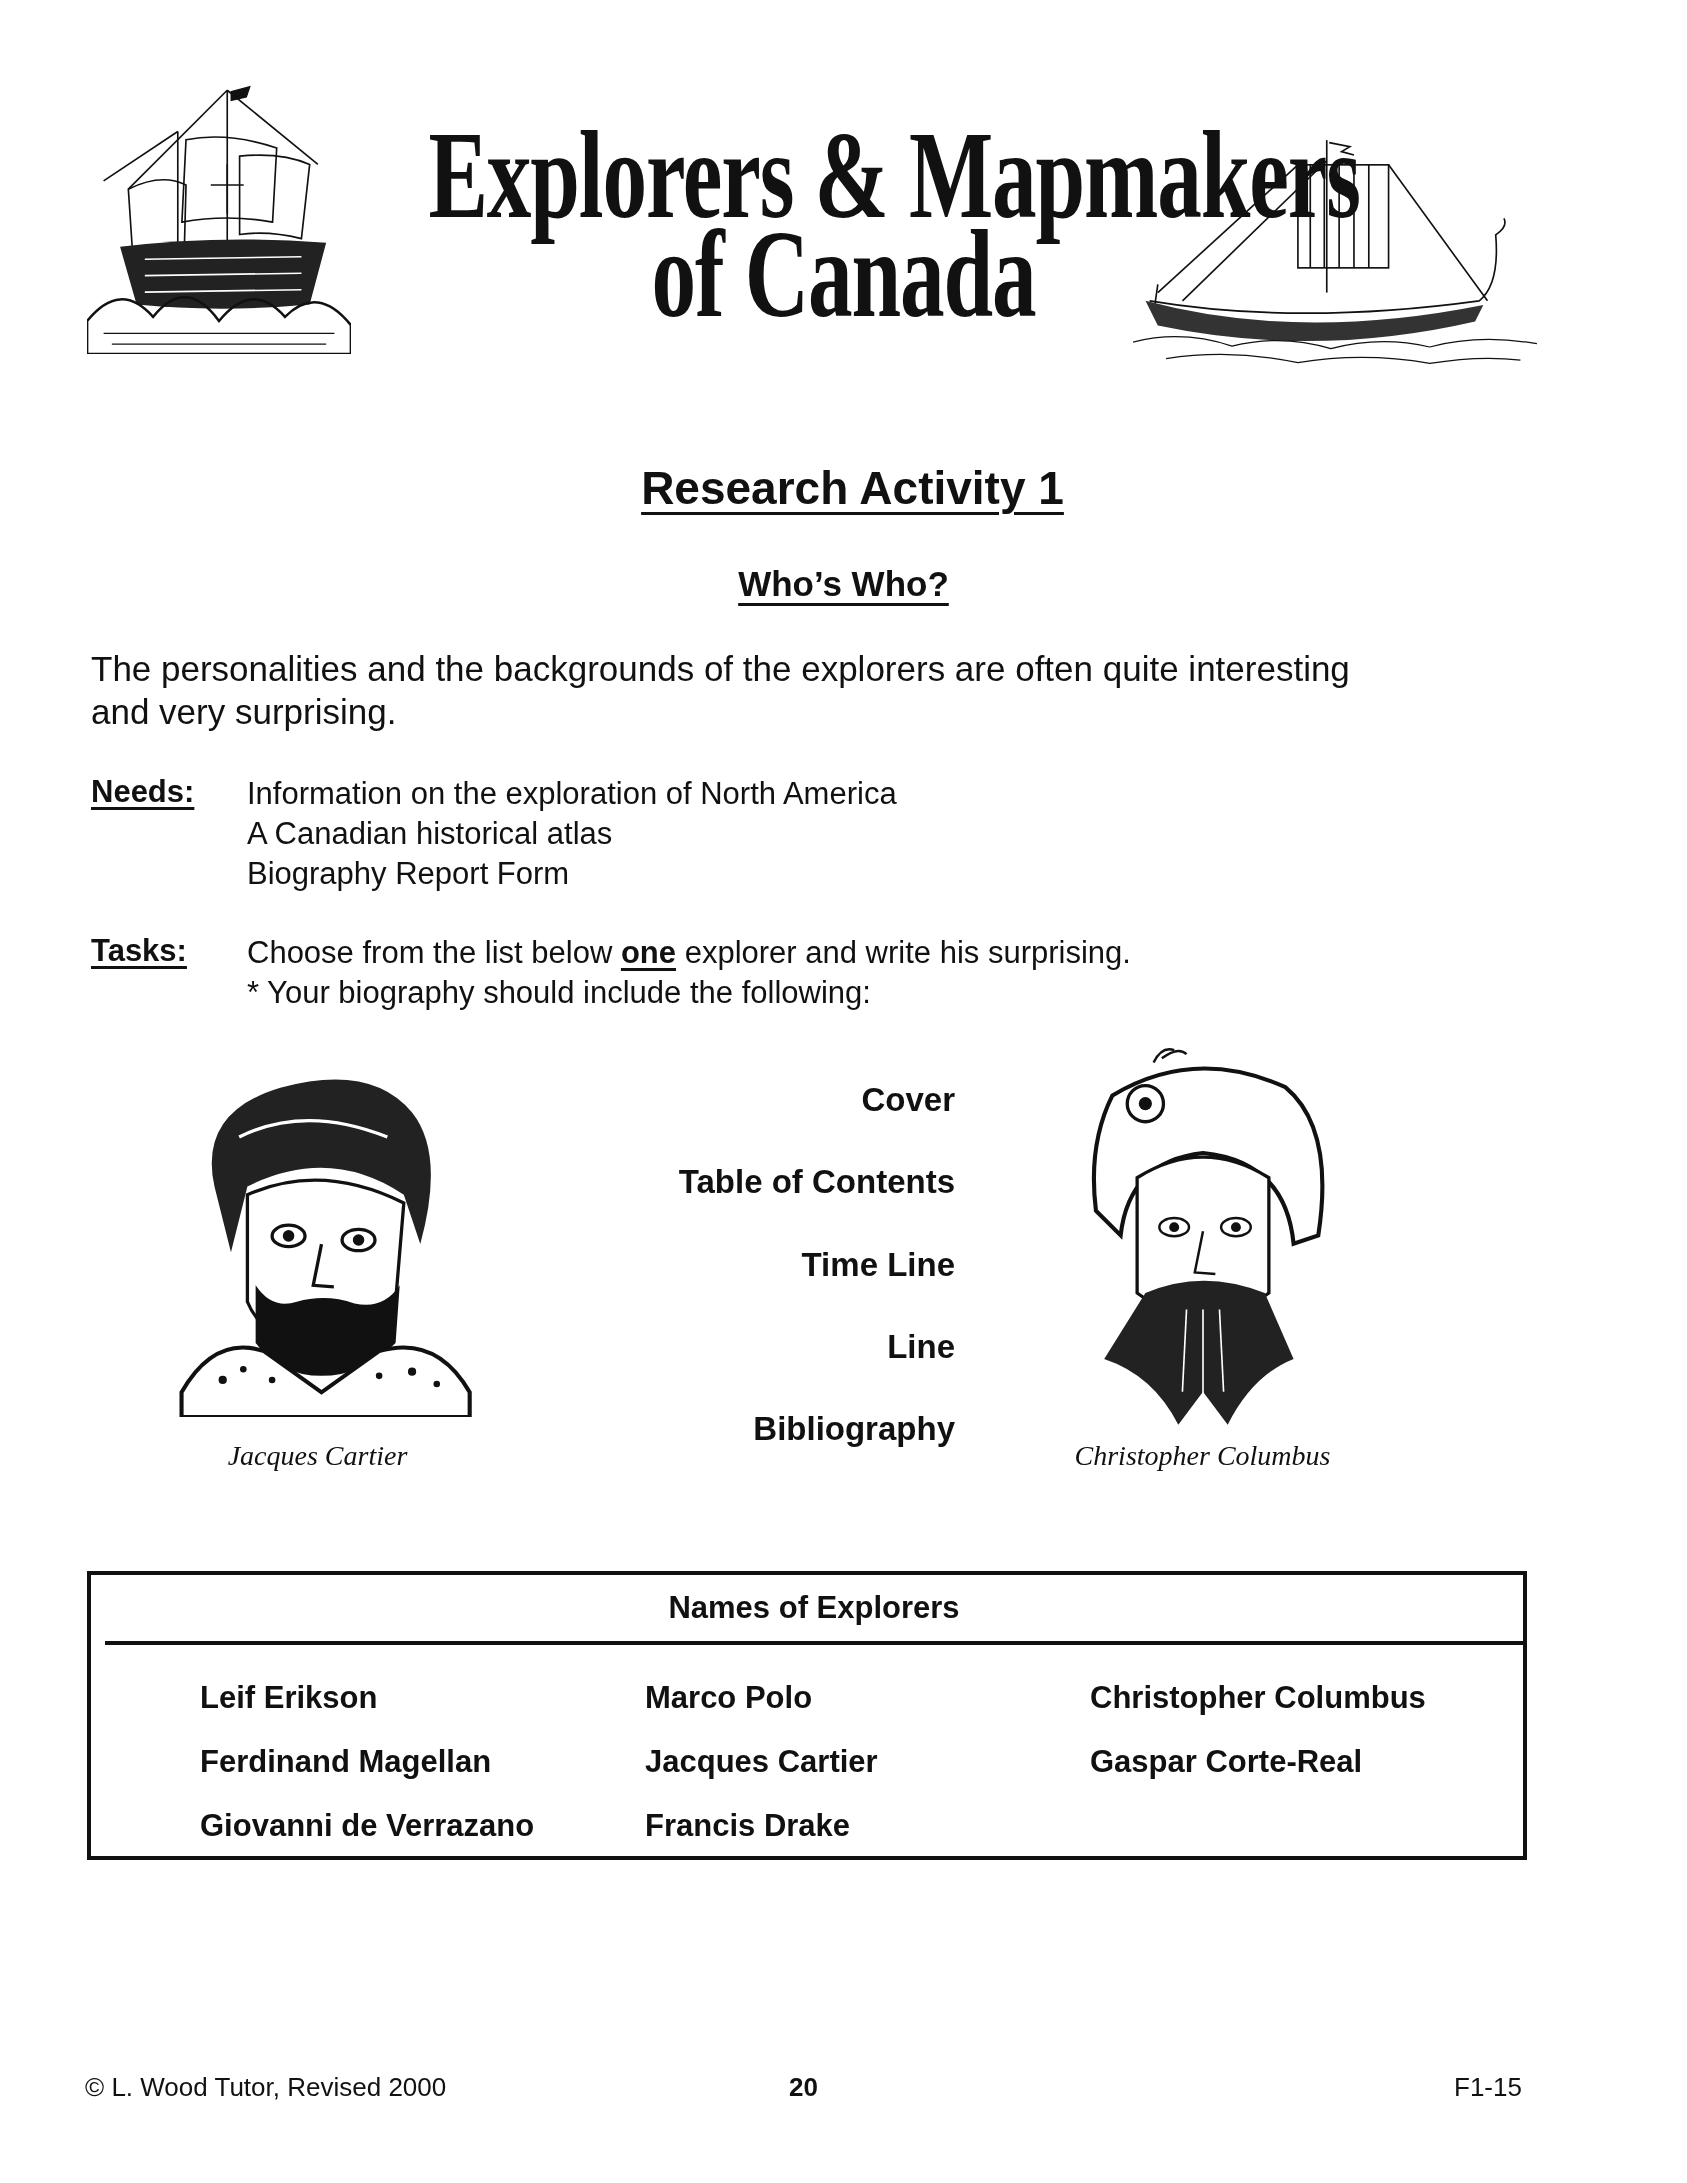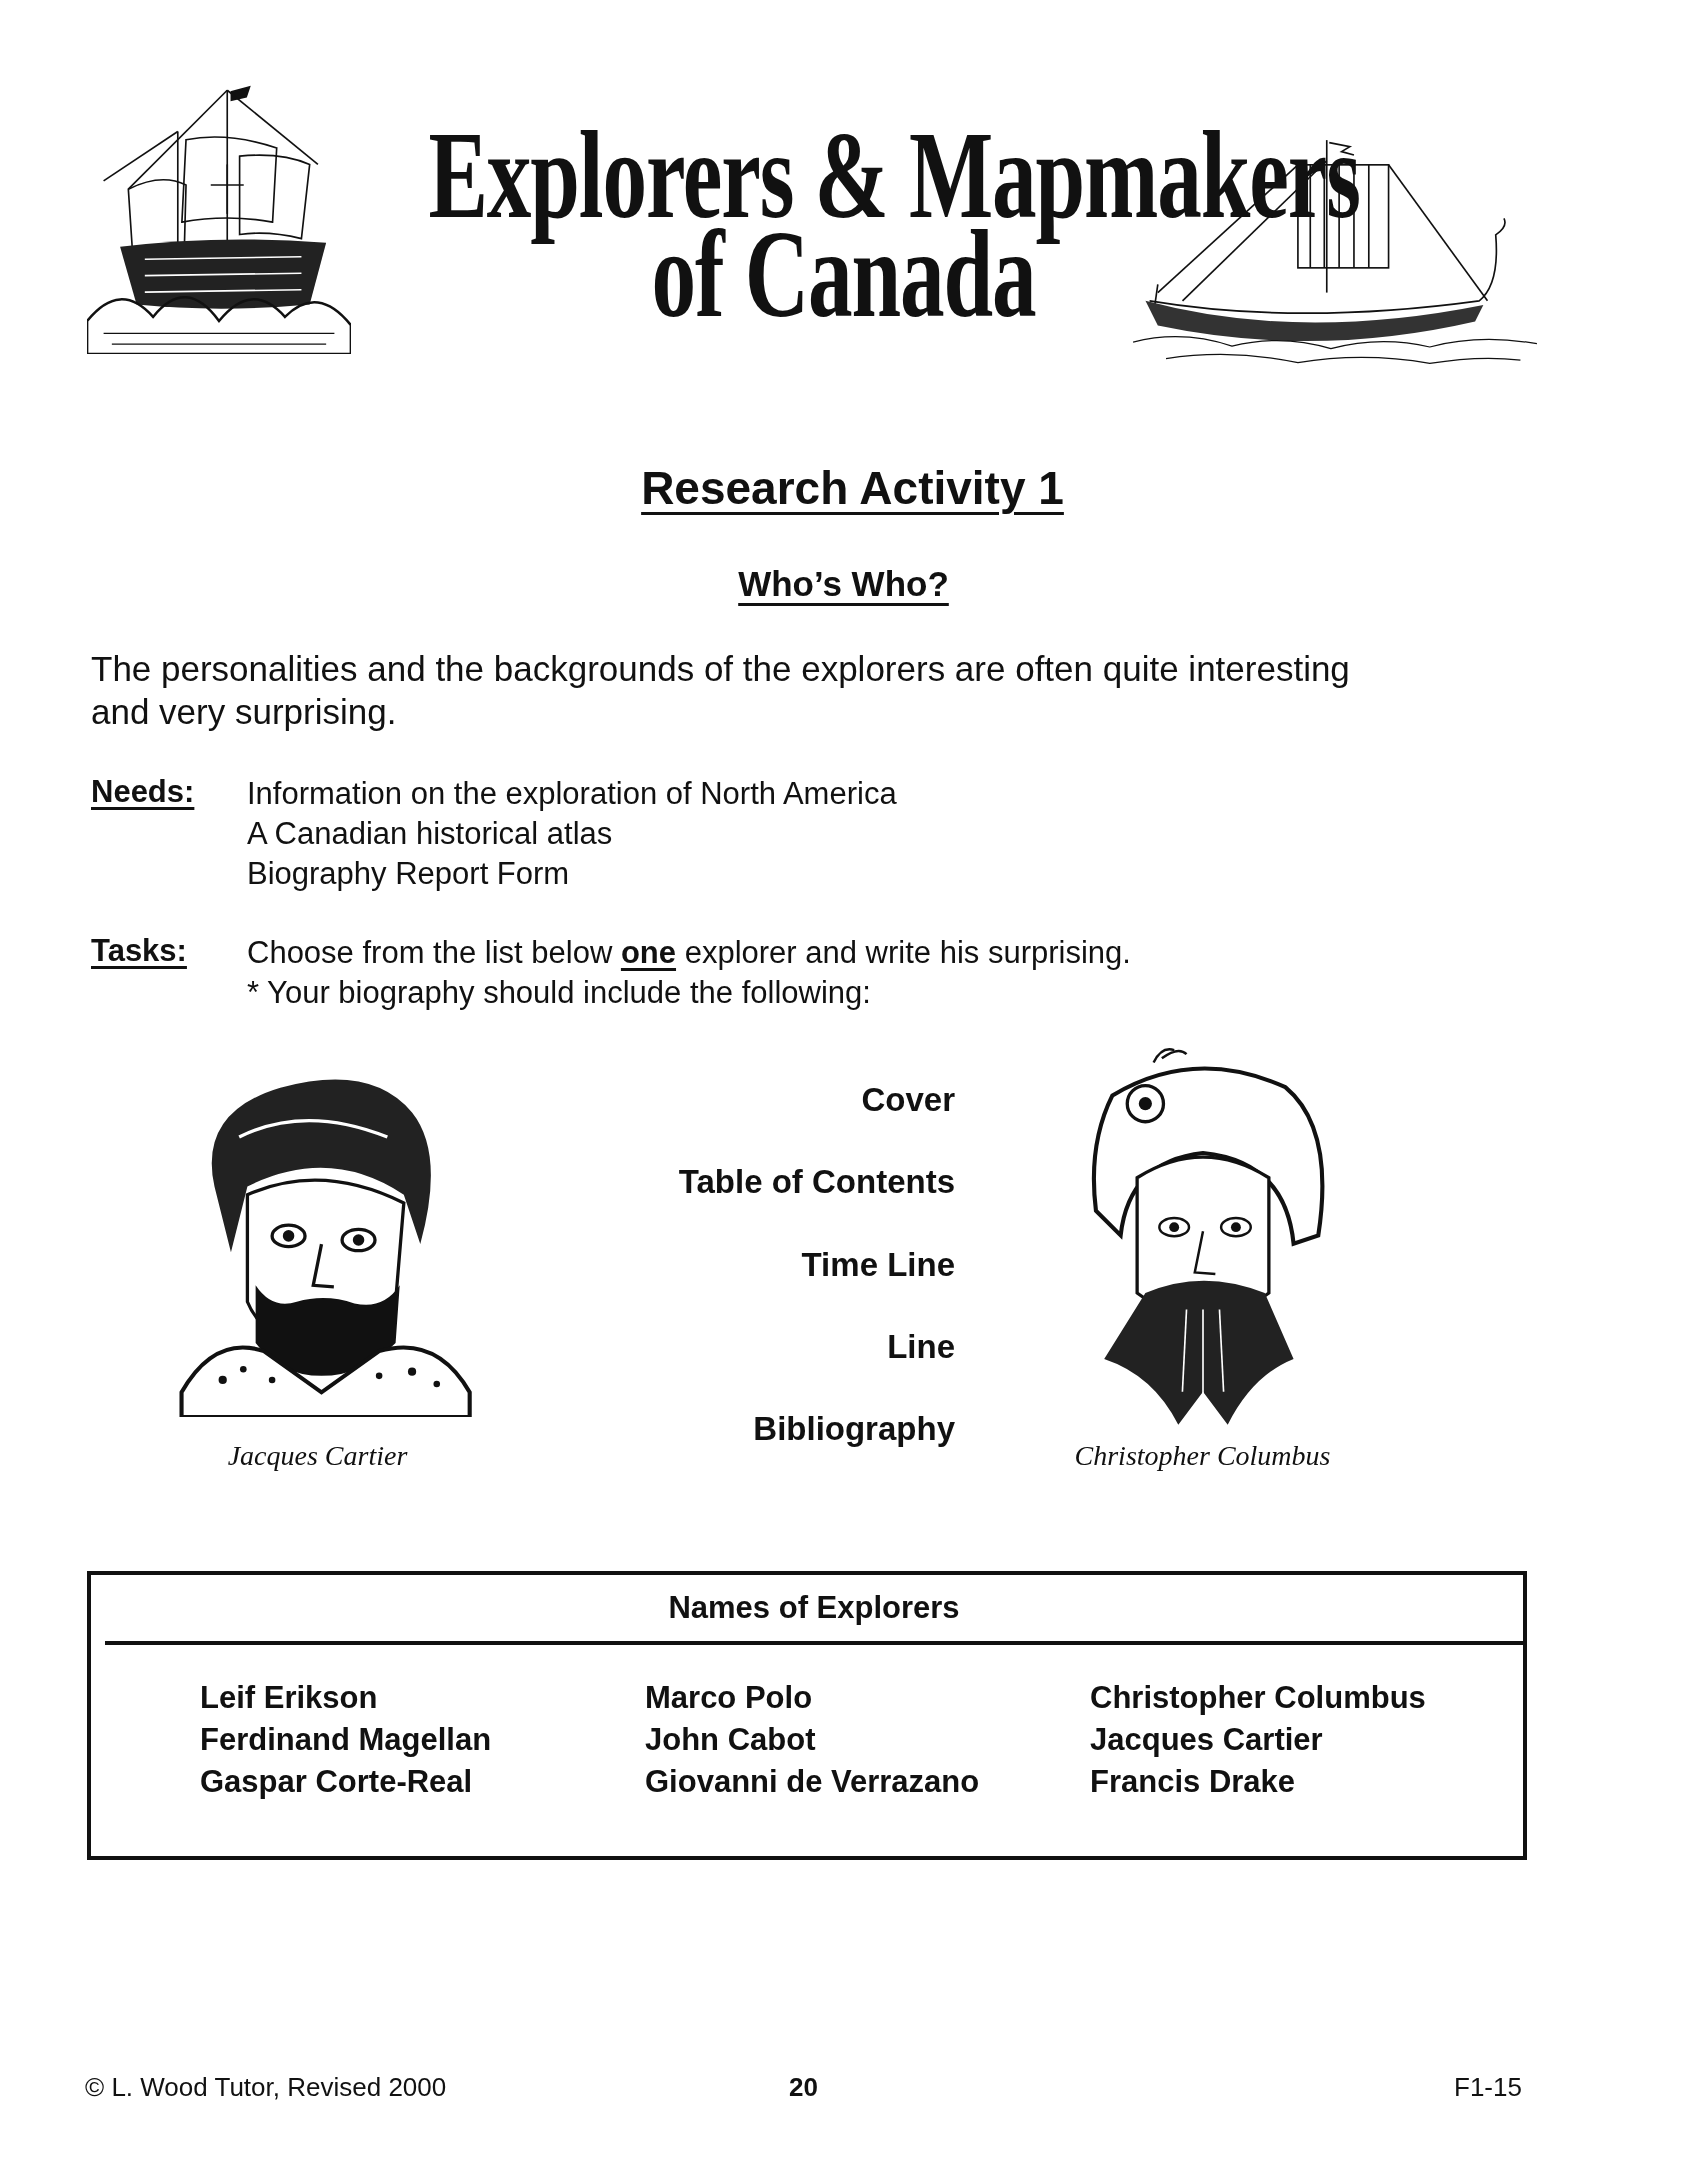--- a/index.html
+++ b/index.html
@@ -16,21 +16,21 @@
   .lbl { font-size:31px; font-weight:bold; text-decoration:underline; text-decoration-thickness:2.5px; text-underline-offset:5px; }
   .needs-lbl { left:91px; top:774px; }
   .needs { left:247px; top:774px; font-size:31px; line-height:40px; }
   .tasks-lbl { left:91px; top:933px; }
   .tasks { left:247px; top:933px; font-size:31px; line-height:40px; }
   .tasks b { text-decoration:underline; text-decoration-thickness:2.5px; text-underline-offset:5px; }
   .include { left:494px; width:461px; text-align:right; font-size:33px; font-weight:bold; }
   .caption { font-family:"Liberation Serif", serif; font-style:italic; font-size:28px; text-align:center; }
   .table { left:87px; top:1571px; width:1440px; height:289px; border:4.1px solid #111; box-sizing:border-box;padding-left:14px; }
   .table-head { height:66px; border-bottom:4.1px solid #111; display:flex; align-items:center; justify-content:center; font-size:31px; font-weight:bold; }
-  .table-grid { display:grid; grid-template-columns:445px 445px 445px; padding:35px 0 0 95px; row-gap:6px; font-size:31px; font-weight:bold; }
+  .table-grid { display:grid; grid-template-columns:445px 445px 445px; padding:35px 0 0 95px; row-gap:28px; font-size:31px; font-weight:bold; }
   .footer { top:2072px; font-size:26px; }
   svg { position:absolute; }
 </style>
 </head>
 <body>
 
 <svg style="left:87px;top:82px" width="264" height="272" viewBox="0 0 320 330">
   <g stroke="#111" fill="none" stroke-width="2">
     <line x1="170" y1="10" x2="170" y2="230"></line>
     <line x1="110" y1="60" x2="110" y2="230"></line>
@@ -152,21 +152,20 @@
 <div class="abs include" style="top:1328px">Line</div>
 <div class="abs include" style="top:1410px">Bibliography</div>
 
 <div class="abs table">
   <div class="table-head">Names of Explorers</div>
   <div class="table-grid">
     <div>Leif Erikson</div>
     <div>Marco Polo</div>
     <div>Christopher Columbus</div>
     <div>Ferdinand Magellan</div>
-    <div>John Cabot</div>
     <div>Jacques Cartier</div>
     <div>Gaspar Corte-Real</div>
     <div>Giovanni de Verrazano</div>
     <div>Francis Drake</div>
   </div>
 </div>
 
 <div class="abs footer" style="left:85px">© L. Wood Tutor, Revised 2000</div>
 <div class="abs footer" style="left:789px;font-weight:bold;">20</div>
 <div class="abs footer" style="left:1454px">F1-15</div>

